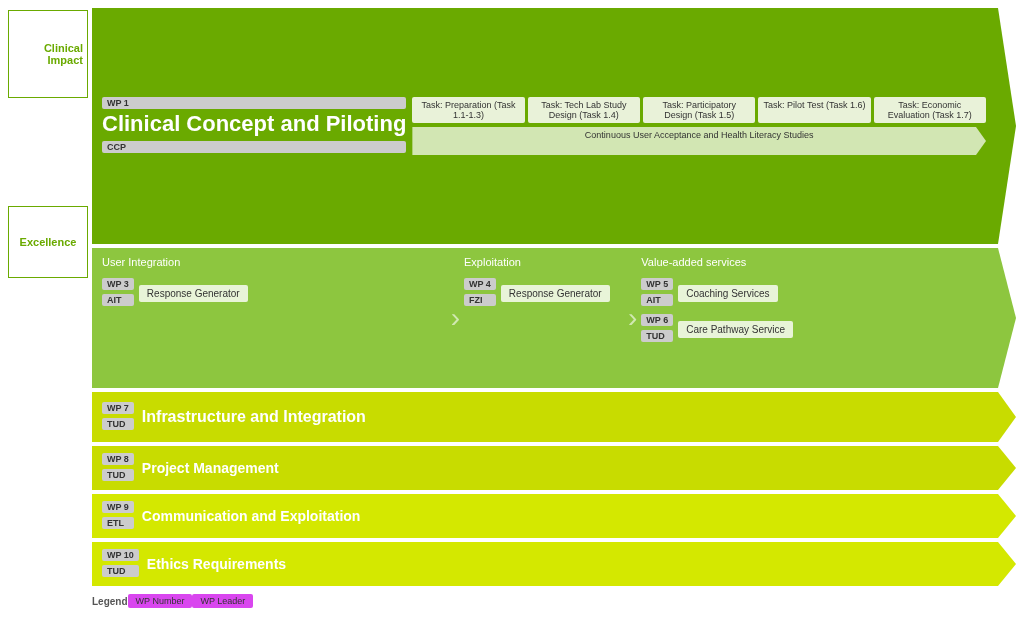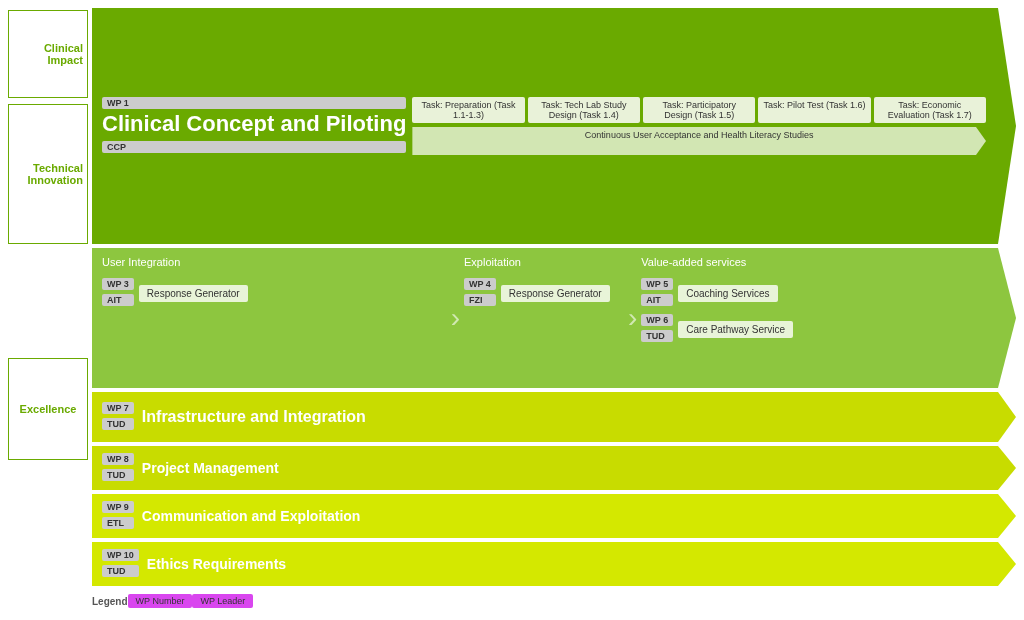--- a/index.html
+++ b/index.html
@@ -219,29 +219,26 @@
   </style>
 </head>
 <body>
 
 <div class="main-container">
 
   <div class="left-labels">
 
     <div class="left-label-box" style="height: 88px; margin-top: 2px;">Clinical Impact</div>
 
-    <div style="height: 148px;">
-      <div class="left-label-box" style="height: 140px; margin-top: 2px;">Technical Innovation</div>
-    </div>
 
     <div style="height: 52px;"></div>
 
     <div style="height: 44px;"></div>
 
-    <div class="left-label-box" style="height: 102px;">Excellence</div>
+    <div class="left-label-box" style="height: 72px;">Excellence</div>
   </div>
 
   <div class="right-content">
 
     <div class="clinical-section">
       <div class="clinical-inner">
         <div class="clinical-top">
           <div class="clinical-left">
             <div class="wp-badge">WP 1</div>
             <div class="clinical-title">Clinical Concept and Piloting</div>

